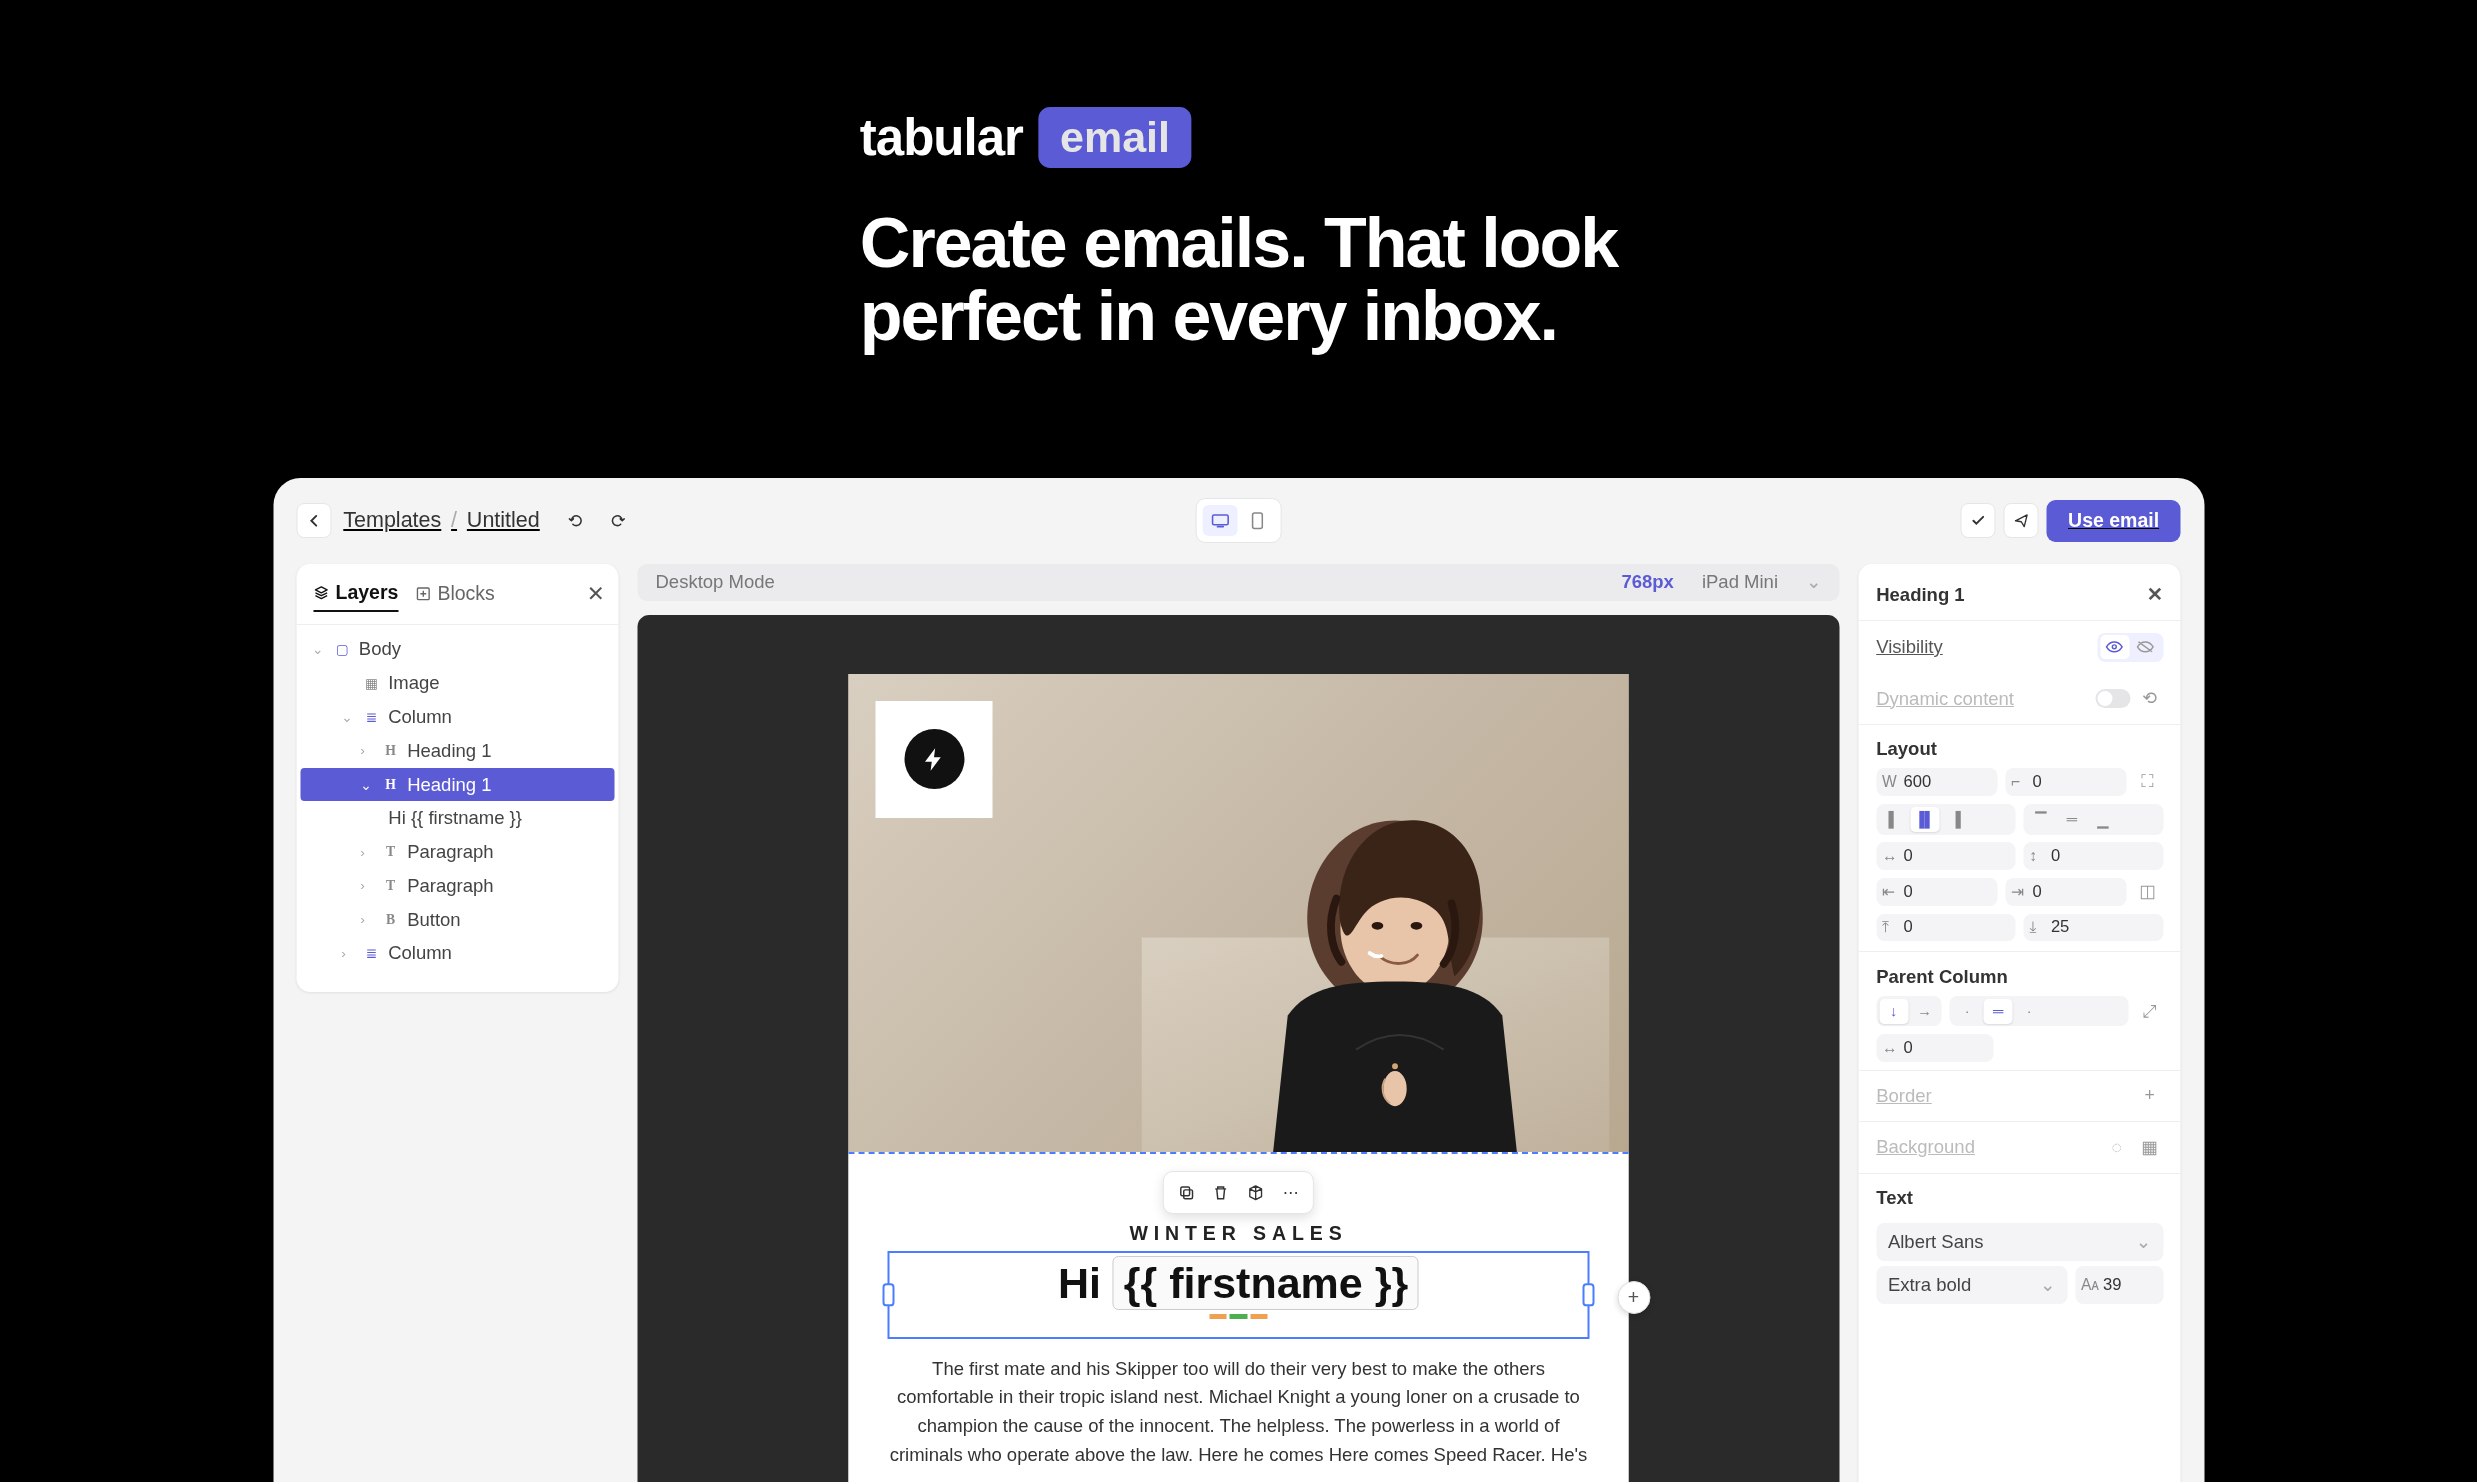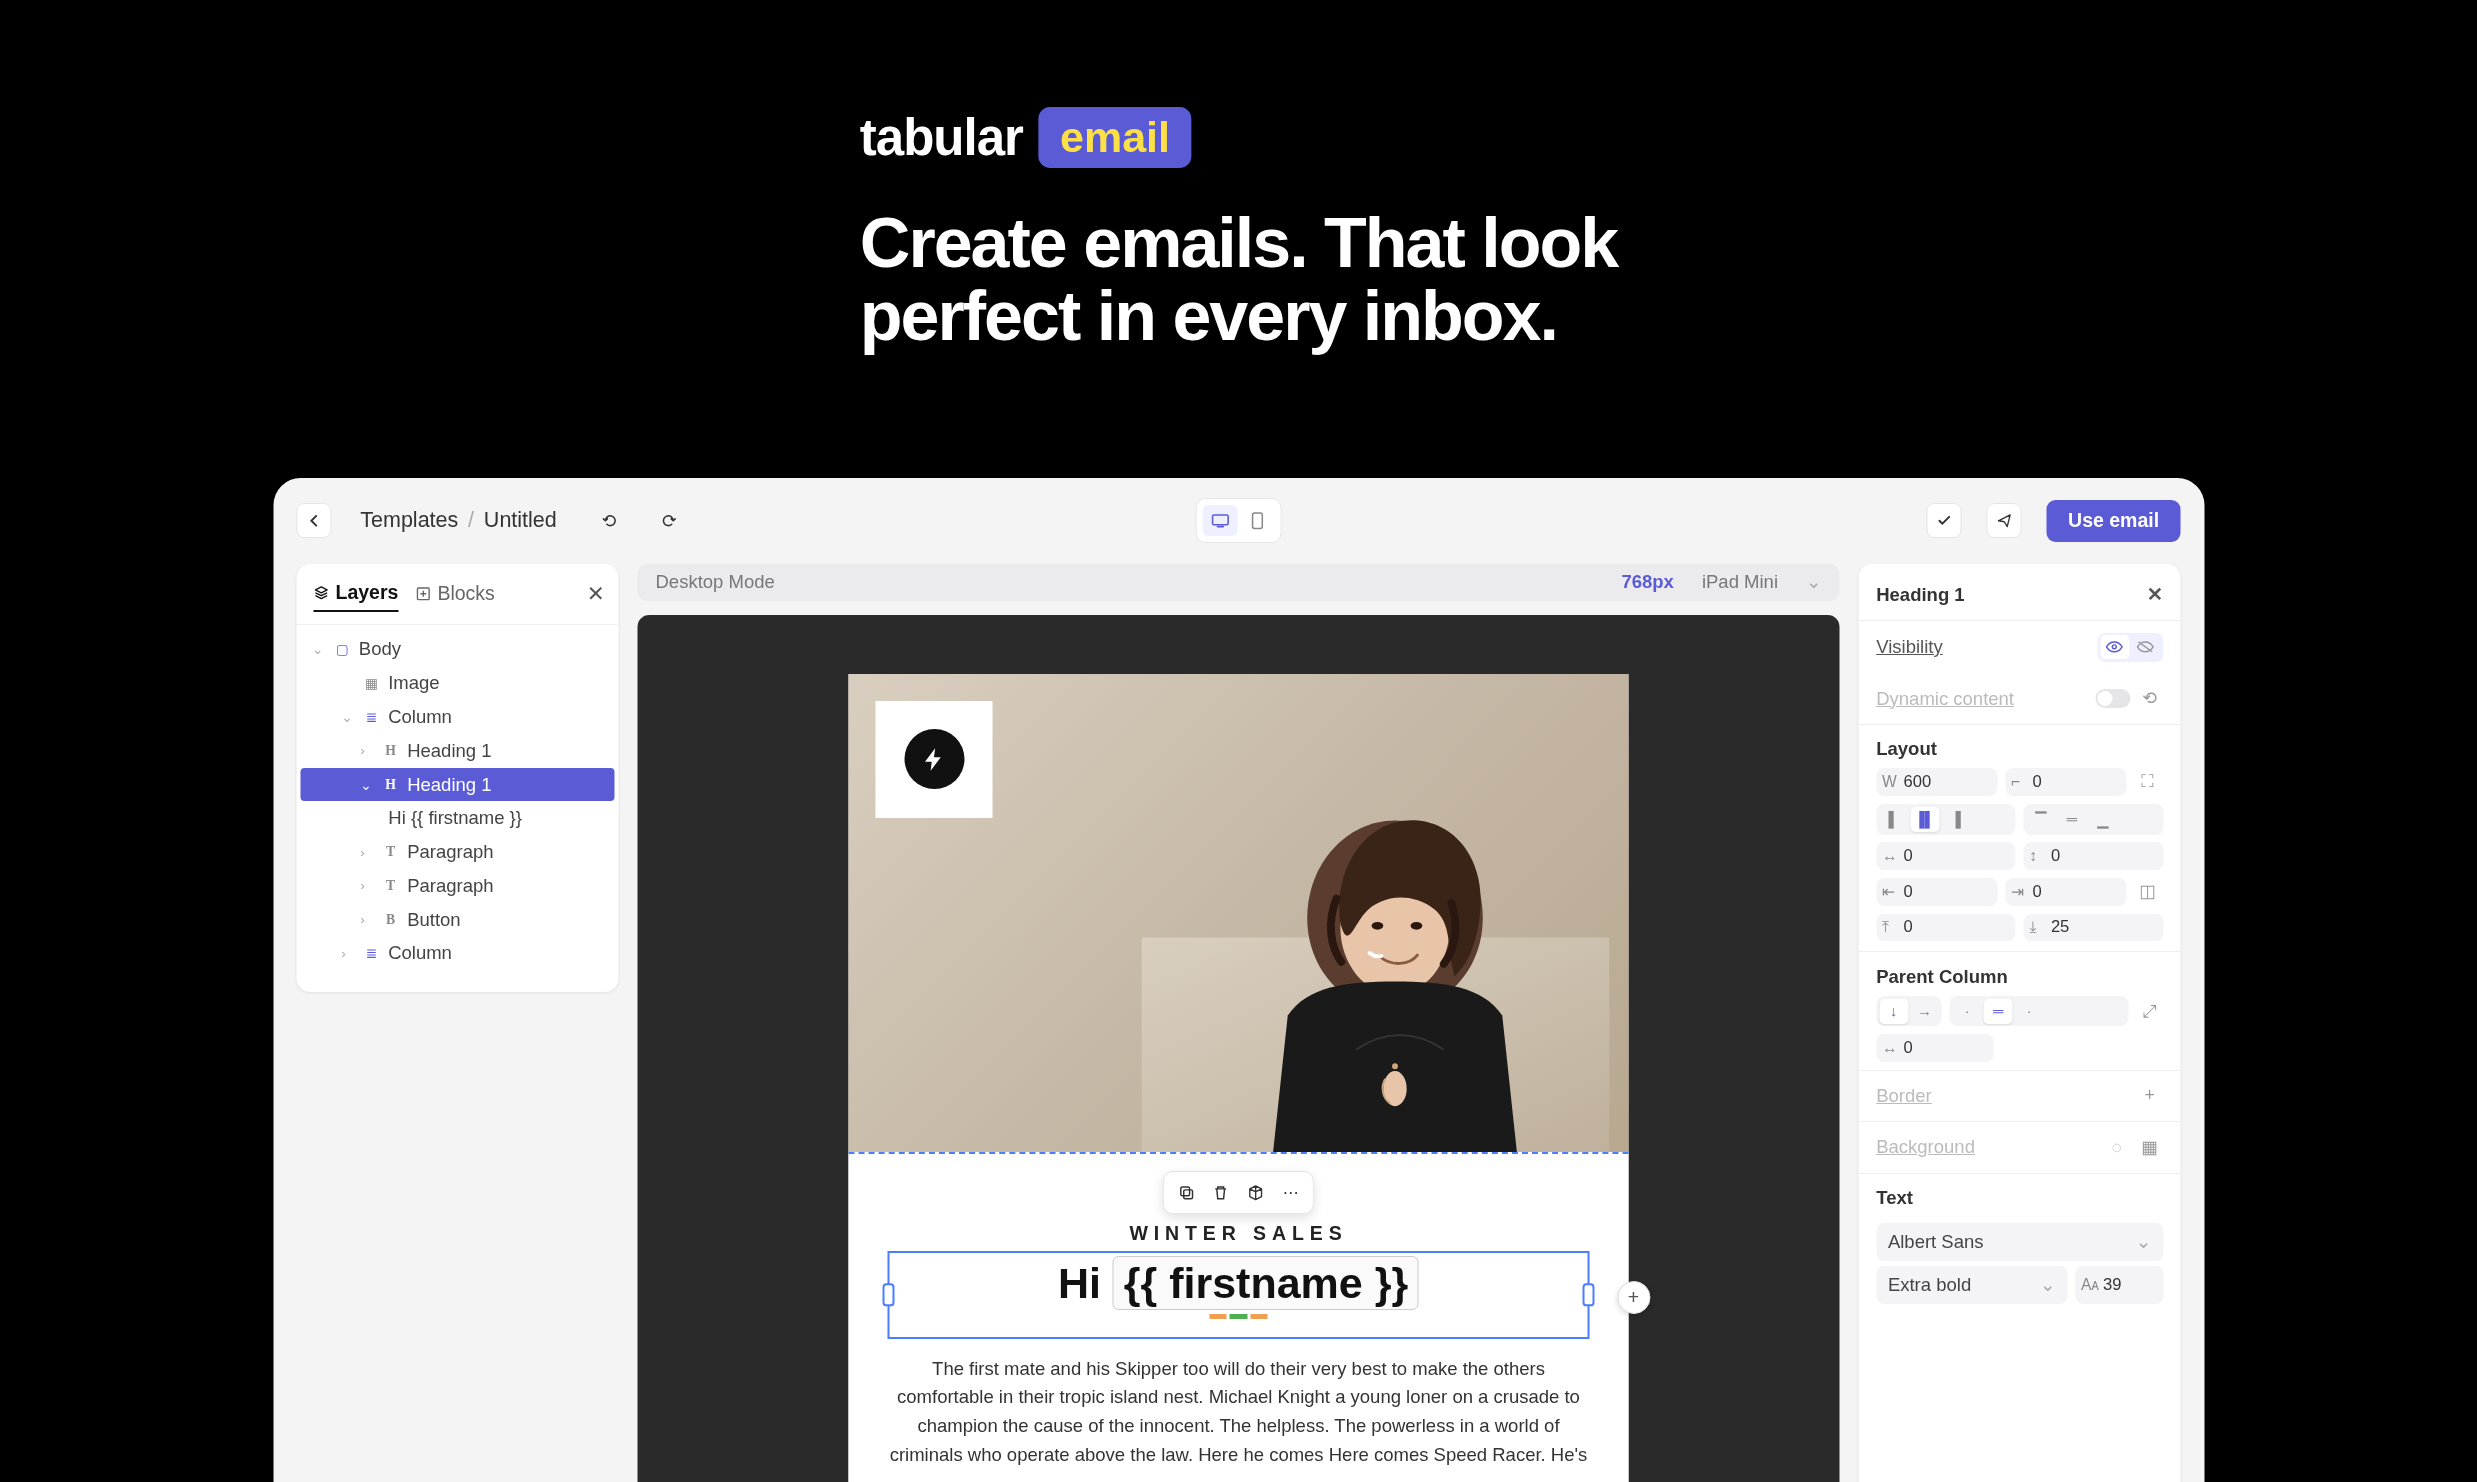--- a/index.html
+++ b/index.html
@@ -26,21 +26,21 @@
   gap: 15.6px;
   margin-bottom: 39px;
 }
 .hero-brand-name {
   font-size: 51px;
   font-weight: 800;
   letter-spacing: -1px;
 }
 .hero-brand-tag {
   background: #5b5bd6;
-  color: #fde047;
+  color: #e5e5e5;
   border-radius: 11.7px;
   padding: 5.9px 21.5px;
   font-size: 43px;
   font-weight: 700;
 }
 .hero-headline {
   font-size: 70px;
   font-weight: 800;
   letter-spacing: -2px;
   line-height: 1.05;
@@ -61,21 +61,22 @@
 
 .topbar {
   display: flex;
   align-items: center;
   justify-content: space-between;
   padding: 21.5px 23.4px;
 }
 .topbar-left, .topbar-center, .topbar-right {
   display: flex;
   align-items: center;
-  gap: 25px;
+  gap: 8px;
+  text-decoration: underline;
 }
 .topbar-center {
   position: absolute;
   left: 50%;
   transform: translateX(-50%);
 }
 .icon-btn {
   width: 35px;
   height: 35px;
   border-radius: 7.8px;

